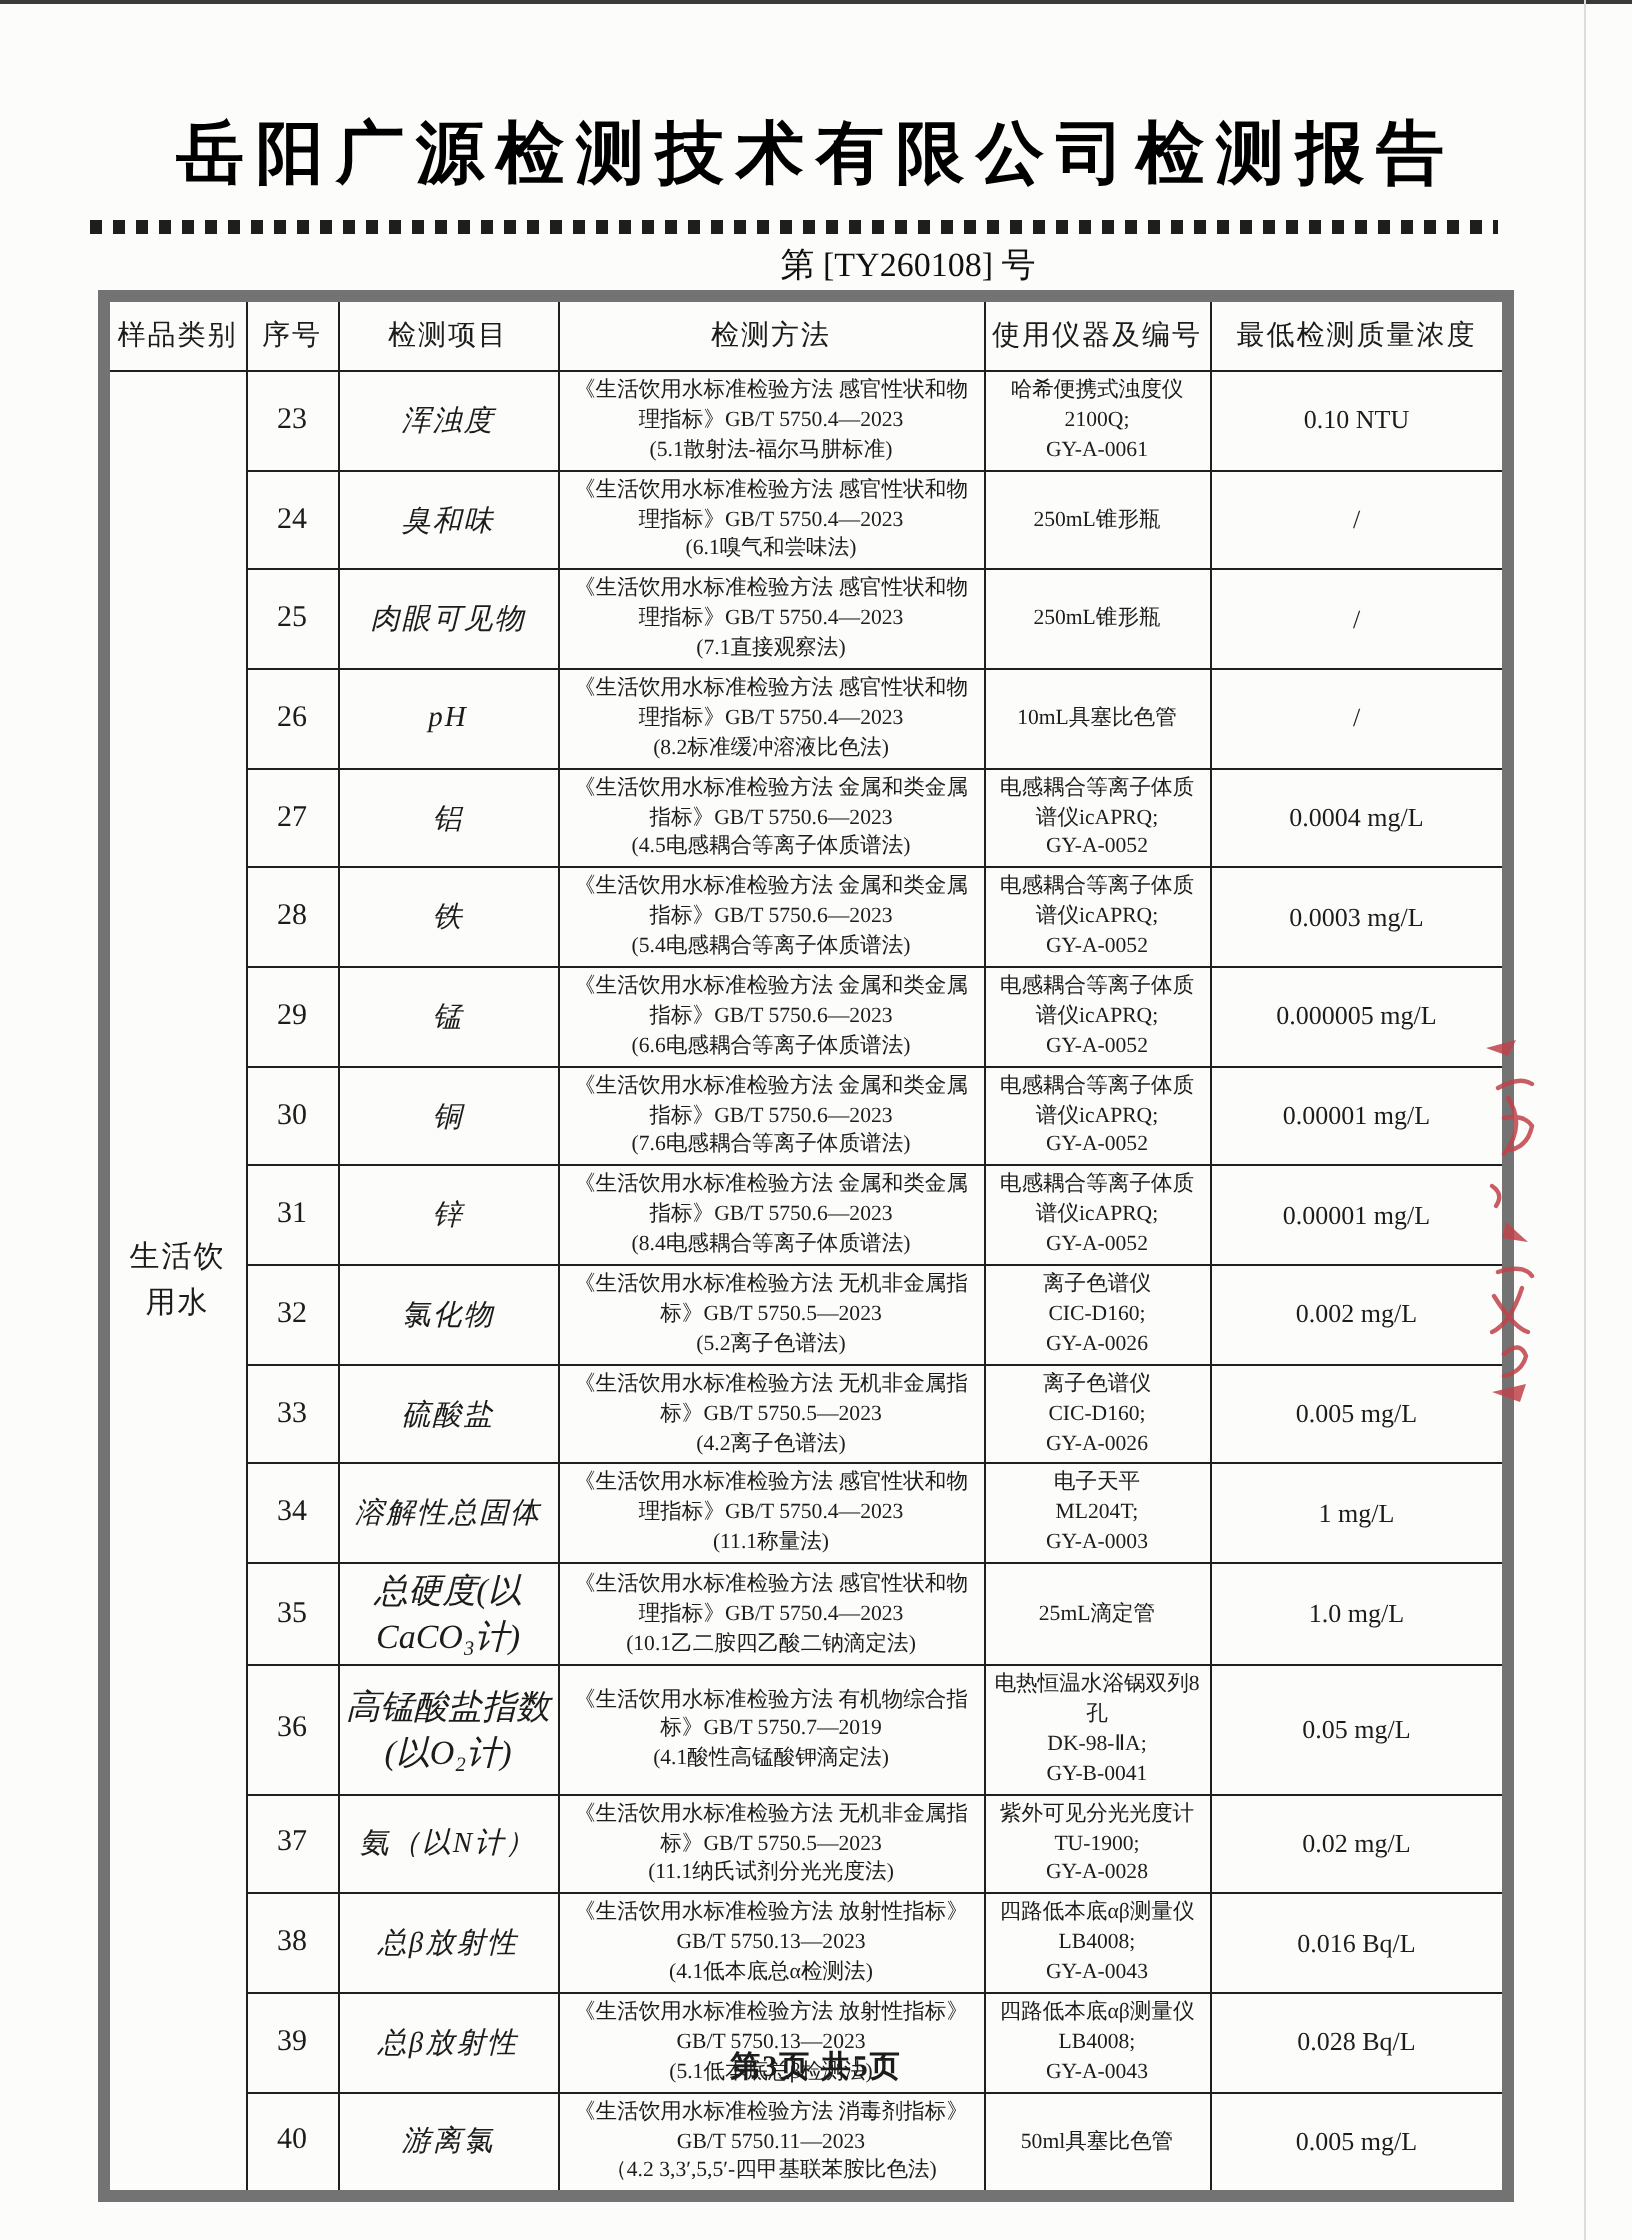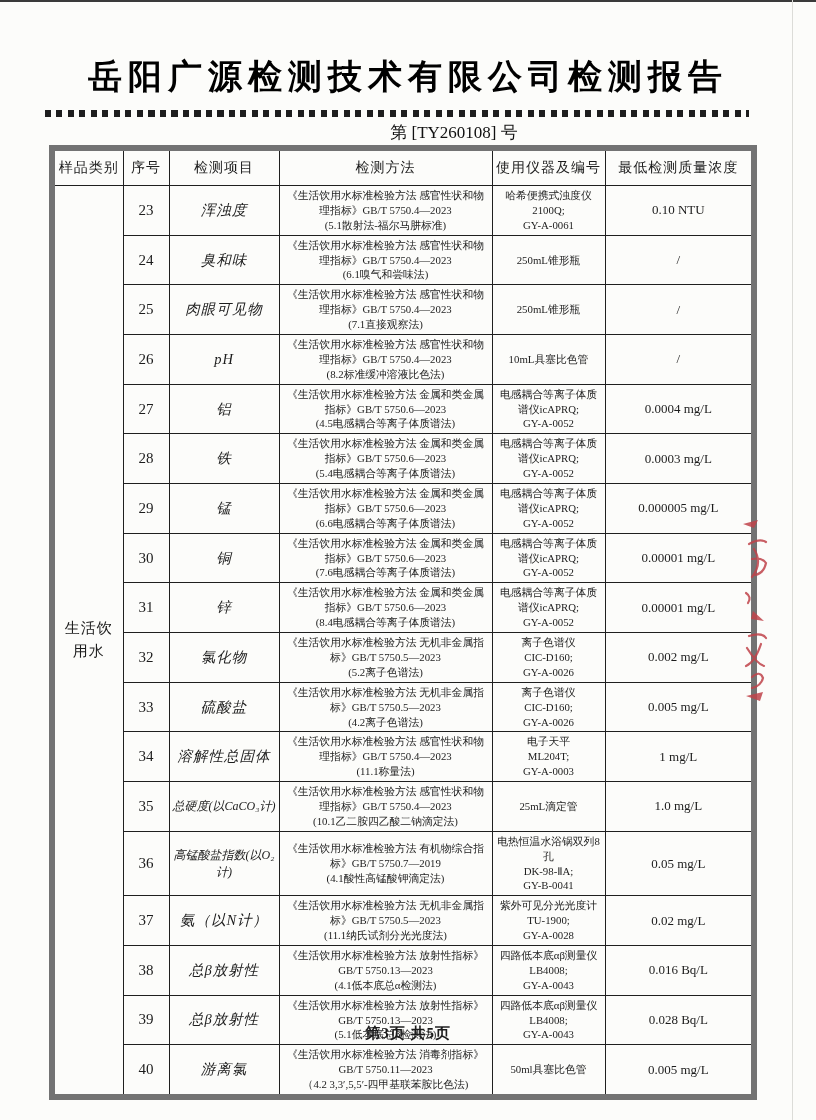--- a/index.html
+++ b/index.html
@@ -34,21 +34,21 @@
   table.report th, table.report td{
     border:1.6px solid #1f1f1f;
     text-align:center;vertical-align:middle;
     padding:2px 3px;overflow:hidden;
   }
   table.report th{font-weight:normal;font-size:14px;height:30px;letter-spacing:1px;}
   tr.data-row td{height:42px;}
   .c-cat{font-size:15px;letter-spacing:1px;line-height:1.5;}
   .c-no{font-size:15px;}
   .c-item{font-size:14.5px;letter-spacing:1px;font-style:italic;}
-  .c-item.small{font-size:12px;letter-spacing:0;}
+  .c-item.small{font-size:17px;letter-spacing:0;}
   .c-method{font-size:10.8px;line-height:1.38;white-space:pre-line;padding:2px 5px;}
   .c-instr{font-size:10.8px;line-height:1.38;white-space:pre-line;}
   .c-limit{font-size:13px;}
 
   .footer{
     position:absolute;top:1024px;left:0;width:100%;text-align:center;
     font-size:15px;letter-spacing:1px;font-weight:bold;
   }
   .red-marks{position:absolute;left:736px;top:514px;width:40px;height:195px;}
 </style>

